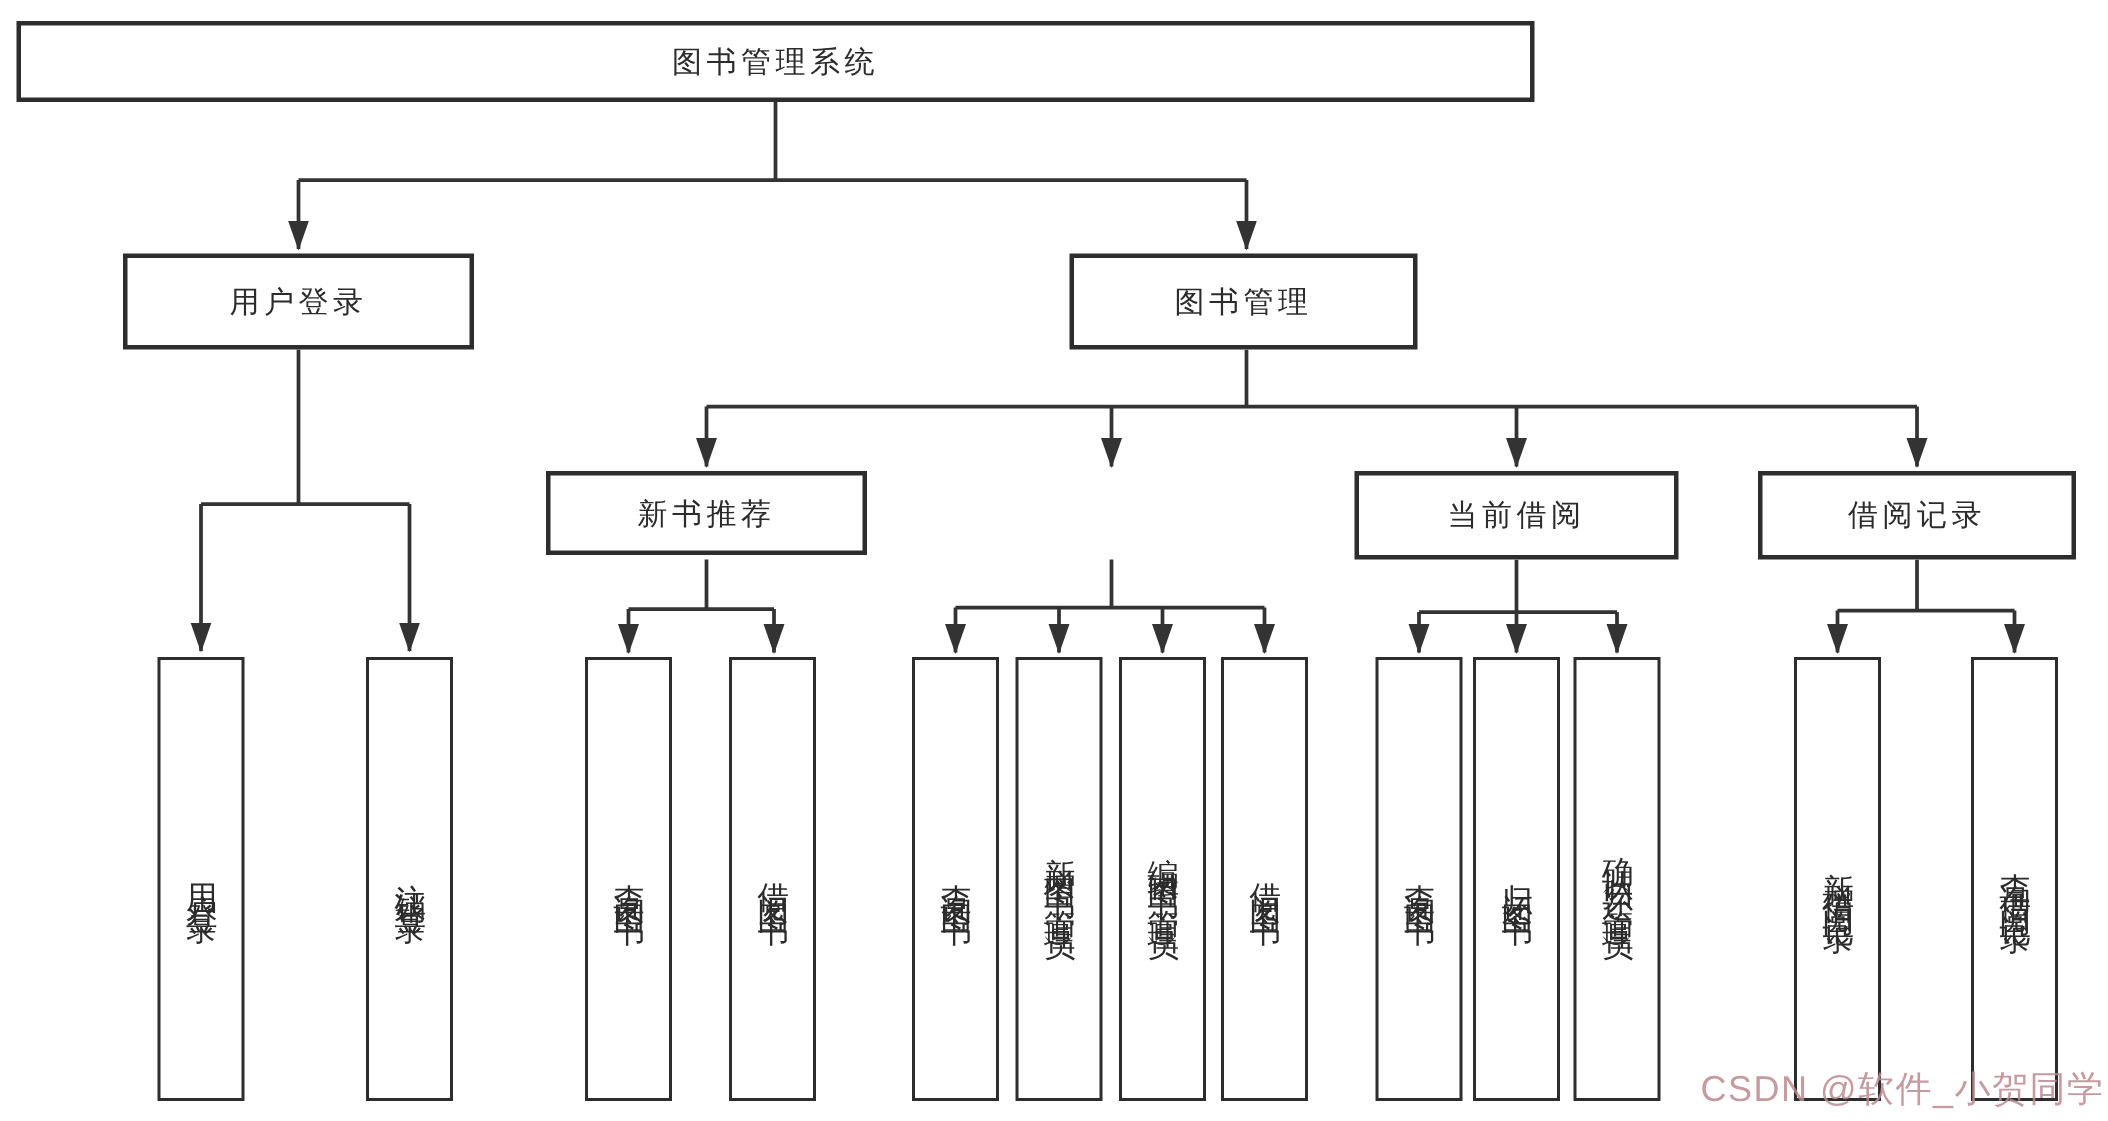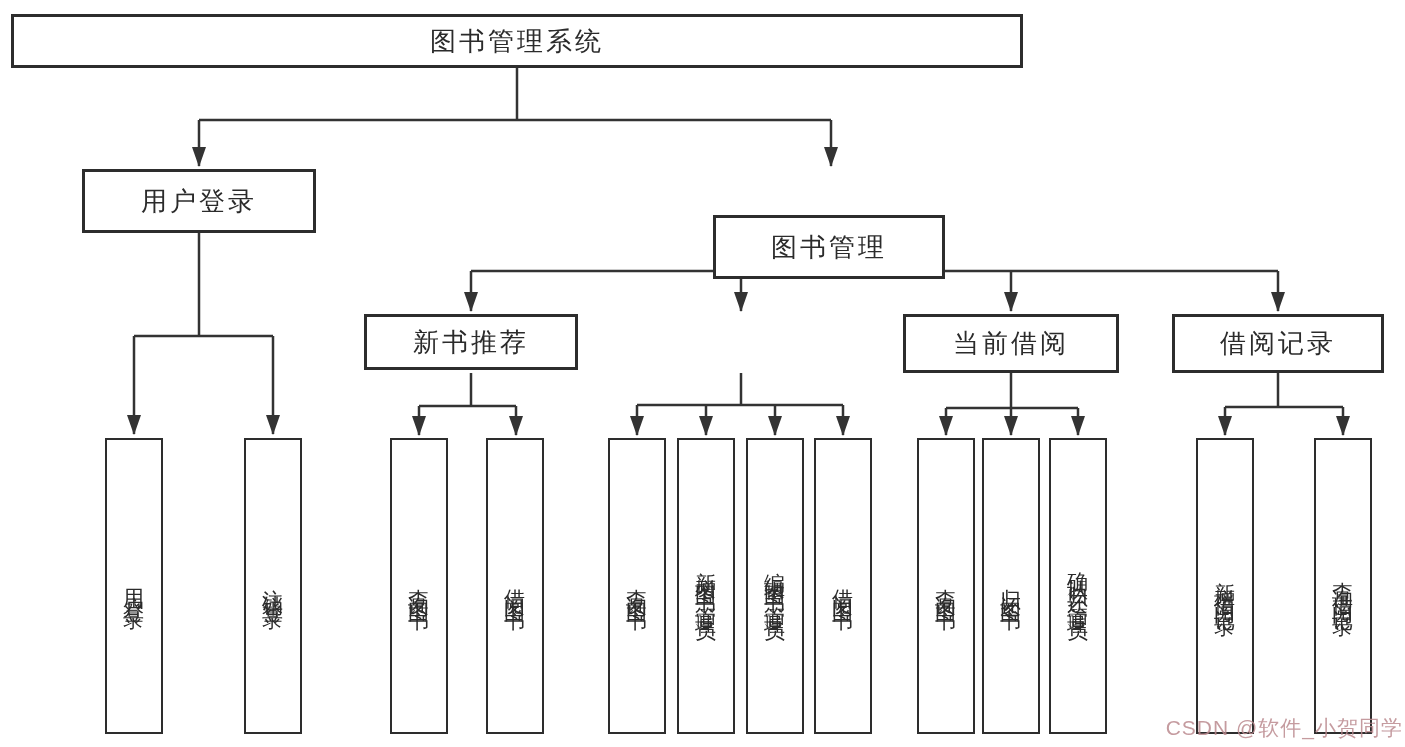--- a/index.html
+++ b/index.html
@@ -18,57 +18,57 @@
   }
   #wires{position:absolute;left:0;top:0;width:1405px;height:747px;}
   #wires path{stroke:var(--line);stroke-width:2.5;fill:none;}
   .box{
     position:absolute;
     box-sizing:border-box;
     background:#ffffff;
     border:3px solid var(--border);
     display:flex;align-items:center;justify-content:center;
     color:var(--text);
-    font-size:26px;
+    font-size:20px;
     letter-spacing:3px;
     z-index:2;
   }
   .leaf{
     border-width:2.5px;
     font-size:21px;
     letter-spacing:0;
   }
   .leaf .vtxt{
     writing-mode:vertical-rl;
     text-orientation:mixed;
     letter-spacing:7px;
     line-height:1;
     white-space:nowrap;
   }
   
   #root-box{left:11px;top:14px;width:1012px;height:54px;}
   
   #ul-box{left:82px;top:169px;width:234px;height:64px;}
-  #bm-box{left:713px;top:169px;width:232px;height:64px;margin-top:46px;}
+  #bm-box{left:713px;top:169px;width:232px;height:64px;}
   
   #nb-box{left:364px;top:314px;width:214px;height:56px;}
   #bb-box{left:633px;top:314px;width:216px;height:59px;}
   #cb-box{left:903px;top:314px;width:216px;height:59px;}
   #br-box{left:1172px;top:314px;width:212px;height:59px;}
   
   .leaf{top:438px;width:58px;height:296px;}
   #lf-login{left:105px;}   #lf-logout{left:244px;}
   #lf-nbq{left:390px;}     #lf-nbb{left:486px;}
   #lf-bbq{left:608px;}     #lf-bba{left:677px;}  #lf-bbe{left:746px;}  #lf-bbb{left:814px;}
   #lf-cbq{left:917px;}     #lf-cbr{left:982px;}  #lf-cbc{left:1049px;}
   #lf-bra{left:1196px;}    #lf-brq{left:1314px;}
   #watermark{
     position:absolute;
     right:2px;bottom:5px;
-    font-size:21px;
+    font-size:24px;
     color:var(--watermark);
     opacity:.85;
     letter-spacing:1px;
     z-index:5;
     pointer-events:none;
   }
 </style>
 </head>
 <body>
 

